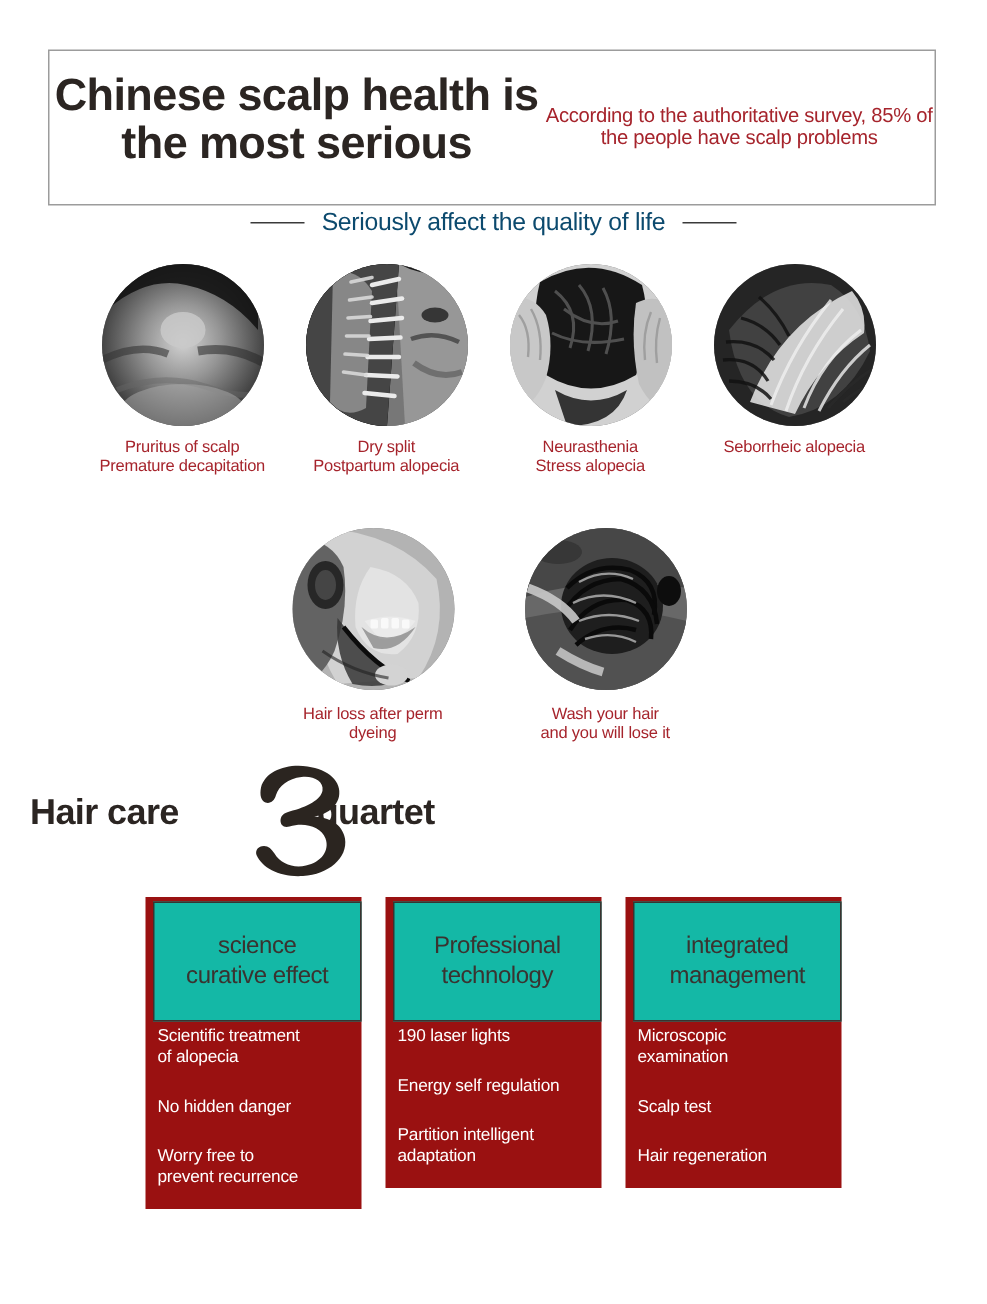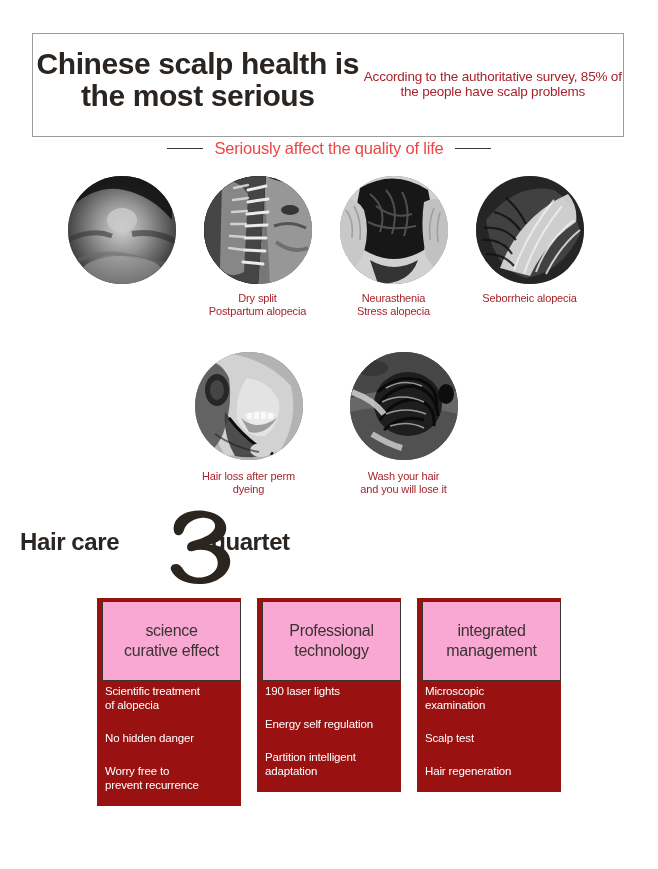--- a/index.html
+++ b/index.html
@@ -58,21 +58,21 @@
     justify-content: center;
     gap: 11px;
   }
   .affect-rule {
     width: 36px;
     height: 1px;
     background: #3a3a3a;
   }
   .affect-text {
     font-size: 16.5px;
-    color: #ef4444;
+    color: #0c4a6e;
     letter-spacing: -0.2px;
     white-space: nowrap;
   }
 
   
   .circle-row {
     position: absolute;
     display: flex;
   }
   .circle-row.row1 { left: 66px;  top: 176px; gap: 25px; }
@@ -167,21 +167,21 @@
     padding-bottom: 14px;
     min-height: 148px;
     box-sizing: border-box;
   }
   .card-head {
     position: absolute;
     left: 5px;
     top: 3px;
     width: 139px;
     height: 80px;
-    background: #f9a8d4;
+    background: #14b8a6;
     border: 1px solid #3a3330;
     box-sizing: border-box;
     display: flex;
     align-items: center;
     justify-content: center;
     text-align: center;
     font-size: 16px;
     line-height: 1.25;
     color: #3a3330;
     letter-spacing: -0.3px;
@@ -226,20 +226,22 @@
         </defs>
         <rect width="108" height="108" fill="url(#g1a)"></rect>
         <ellipse cx="54" cy="44" rx="15" ry="12" fill="#cfc8c1" opacity="0.85"></ellipse>
         <path d="M4 30 Q30 8 56 14 Q84 20 104 44 L104 0 L4 0 Z" fill="#17120f" opacity="0.9"></path>
         <path d="M0 64 Q24 52 44 60" stroke="#3a332e" stroke-width="5" fill="none" opacity="0.6"></path>
         <path d="M64 58 Q88 54 108 66" stroke="#2c2724" stroke-width="6" fill="none" opacity="0.55"></path>
         <path d="M10 84 Q40 72 70 82 Q92 90 108 86" stroke="#6d665f" stroke-width="4" fill="none" opacity="0.45"></path>
         <ellipse cx="54" cy="98" rx="42" ry="18" fill="#b3aca5" opacity="0.5"></ellipse>
       </svg>
     </div>
+    <div class="photo-cap">Pruritus of scalp
+Premature decapitation</div>
   </div>
 
   <div class="photo-item">
     <div class="circle">
       <svg width="108" height="108" viewBox="0 0 108 108">
         <rect width="108" height="108" fill="#7d766f"></rect>
         <path d="M60 0 L108 0 L108 108 L66 108 Z" fill="#9f968d"></path>
         <path d="M0 0 L62 0 L54 108 L0 108 Z" fill="#4b4views"></path>
         <path d="M0 0 L62 0 L54 108 L0 108 Z" fill="#4a443f"></path>
         <path d="M18 6 Q34 2 44 18 L40 96 Q26 104 16 92 Z" fill="#8e867e"></path>

